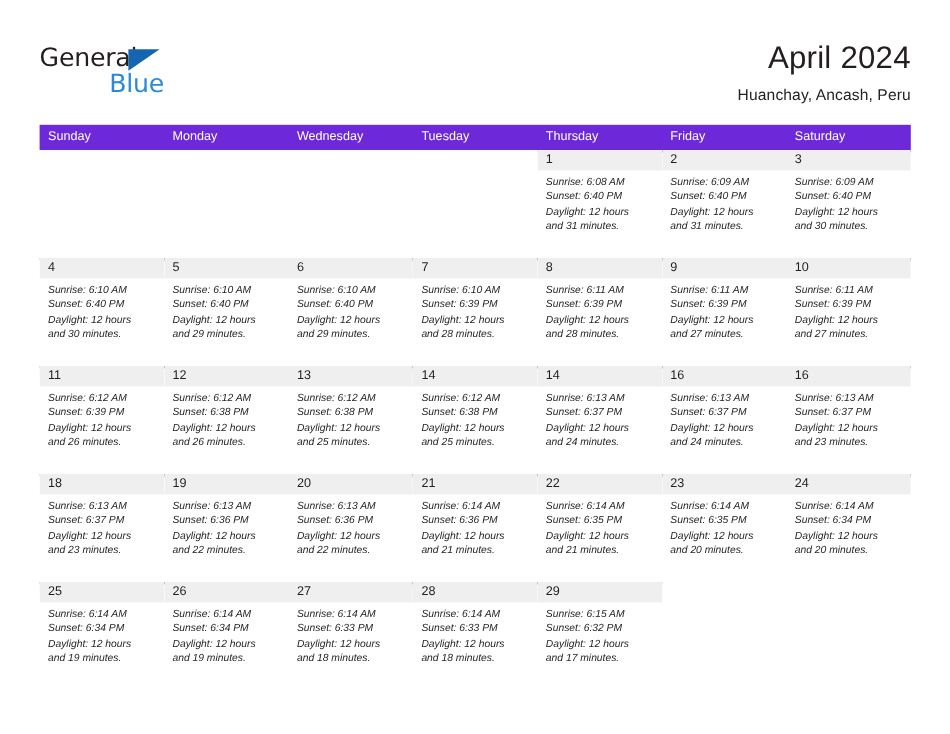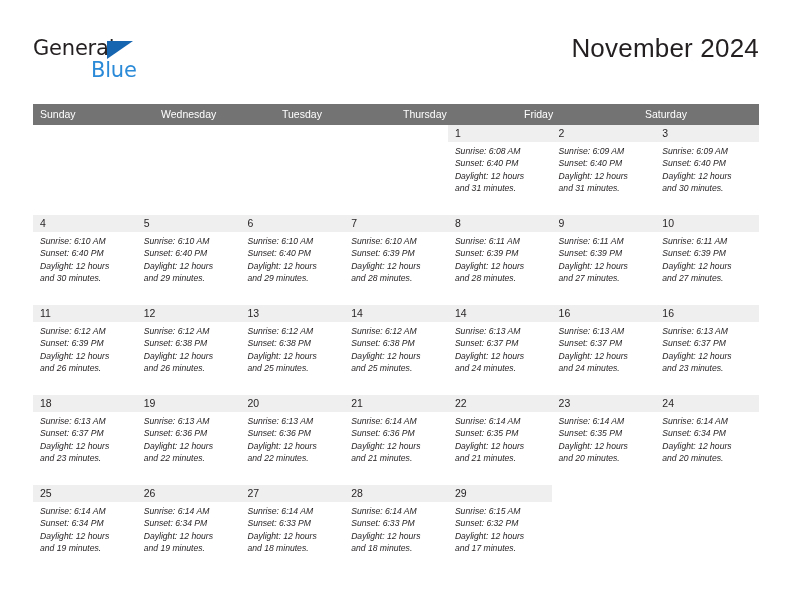--- a/index.html
+++ b/index.html
@@ -91,21 +91,21 @@
   .calendar {
     position: absolute;
     left: 33px;
     top: 104px;
     width: 726px;
   }
   .weekdays {
     display: flex;
     width: 726px;
     height: 21px;
-    background: #737373;
+    background: #6d28d9;
   }
   .weekday {
     flex: 1 1 0;
     color: #ffffff;
     font-size: 10.5px;
     line-height: 21px;
     padding-left: 7px;
     box-sizing: border-box;
     white-space: nowrap;
   }
@@ -169,27 +169,29 @@
 
 <div class="page">
 
   <div class="header">
     <div class="logo">
       <span class="logo-general">General</span>
       <span class="logo-triangle"></span>
       <span class="logo-blue">Blue</span>
     </div>
     <div class="title-block">
-      <div class="cal-title">November 2024</div>
+      <div class="cal-title">April 2024</div>
+      <div class="cal-subtitle">Huanchay, Ancash, Peru</div>
     </div>
   </div>
 
   <div class="calendar">
     <div class="weekdays">
         <div class="weekday">Sunday</div>
+        <div class="weekday">Monday</div>
         <div class="weekday">Wednesday</div>
         <div class="weekday">Tuesday</div>
         <div class="weekday">Thursday</div>
         <div class="weekday">Friday</div>
         <div class="weekday">Saturday</div>
       </div>
     <div id="weeks-container">
         <div class="week">
           <div class="cells">
             <div class="cell"></div>

